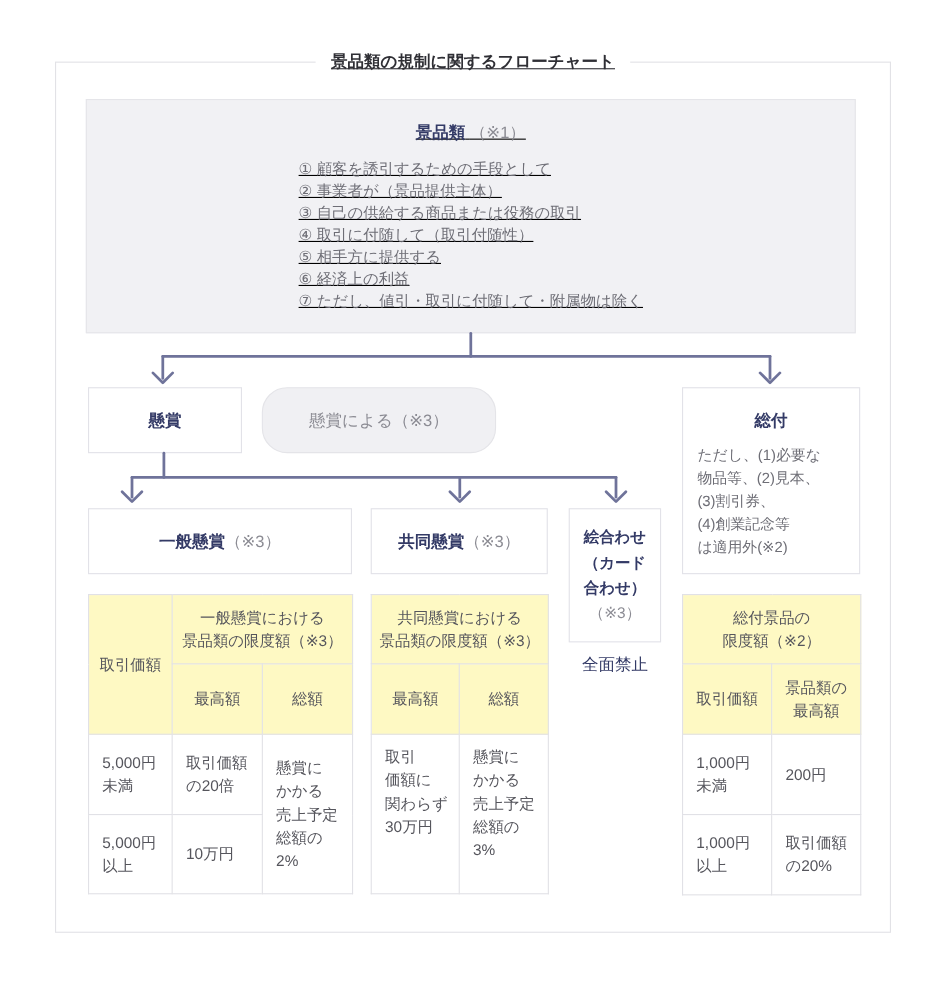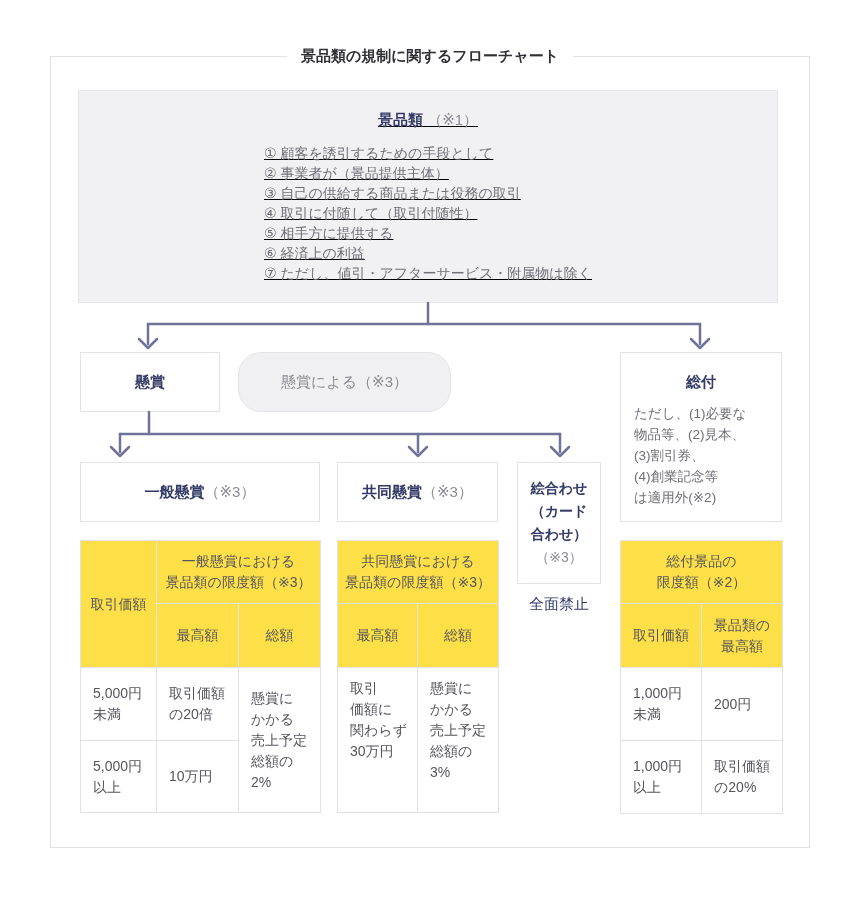--- a/index.html
+++ b/index.html
@@ -4,21 +4,21 @@
 <style>
   html,body { margin:0; padding:0; background:#ffffff; }
   body { font-family:"Liberation Sans","DejaVu Sans",sans-serif; }
   .canvas { position:relative; width:860px; height:900px; background:#ffffff; overflow:hidden; }
 
   .frame { position:absolute; left:50px; top:56px; width:758px; height:790px;
            border:1px solid #e2e2e6; background:#ffffff; }
 
   .page-title { position:absolute; top:47px; left:50%; transform:translateX(-50%);
                 background:#ffffff; padding:0 14px; font-size:15px; font-weight:bold;
-                color:#2f2f35; white-space:nowrap; z-index:2; }
+                color:#2f2f35; white-space:nowrap; z-index:2;text-decoration:underline; }
 
   
   .root-box { position:absolute; left:78px; top:90px; width:700px; height:213px;
               background:#f1f1f4; border:1px solid #e5e5e9; box-sizing:border-box;text-decoration:underline; }
   .root-heading { margin-top:20px; text-align:center; font-size:15px; }
   .navy { color:#333a66; font-weight:bold; }
   .note-gray { color:#8b8b93; font-weight:normal; }
   .criteria { width:fit-content; margin:13px auto 0; font-size:14px; line-height:20px;
               color:#6e6e76; text-align:left; }
 
@@ -45,21 +45,21 @@
 
   .zenmen { position:absolute; left:505px; top:595px; width:108px; text-align:center;
             font-size:15px; font-weight:500; color:#333a66; }
 
   
   table.limit { position:absolute; border-collapse:collapse; table-layout:fixed;
                 font-size:14px; color:#55555c; }
   table.limit td { border:1px solid #e1e1e6; padding:8px 10px 8px 12px; line-height:21px;
                    white-space:pre-line; vertical-align:middle; text-align:left;
                    box-sizing:border-box; }
-  table.limit td.hd { background:#fde047; text-align:center; padding:8px 4px; }
+  table.limit td.hd { background:#fef9c3; text-align:center; padding:8px 4px; }
   table.limit td.vtop { vertical-align:top; padding-top:10px; }
 </style>
 </head>
 <body>
 
 <div class="canvas">
 
   <div class="frame"></div>
   <div class="page-title">景品類の規制に関するフローチャート</div>
 
@@ -89,21 +89,21 @@
       <span class="navy">景品類</span>
       <span class="note-gray">（※1）</span>
     </div>
     <div class="criteria">
       <div>① 顧客を誘引するための手段として</div>
       <div>② 事業者が（景品提供主体）</div>
       <div>③ 自己の供給する商品または役務の取引</div>
       <div>④ 取引に付随して（取引付随性）</div>
       <div>⑤ 相手方に提供する</div>
       <div>⑥ 経済上の利益</div>
-      <div>⑦ ただし、値引・アフターサービス・附属物は除く</div>
+      <div>⑦ ただし、値引・取引に付随して・附属物は除く</div>
     </div>
   </div>
 
   <div class="flow-box" style="left:80px; top:352px; width:140px; height:60px;">
     <span class="navy">懸賞</span>
   </div>
 
   <div class="flow-box gray" style="left:238px; top:352px; width:213px; height:60px;border-radius:23px;">
     <span>懸賞による（※3）</span>
   </div>

